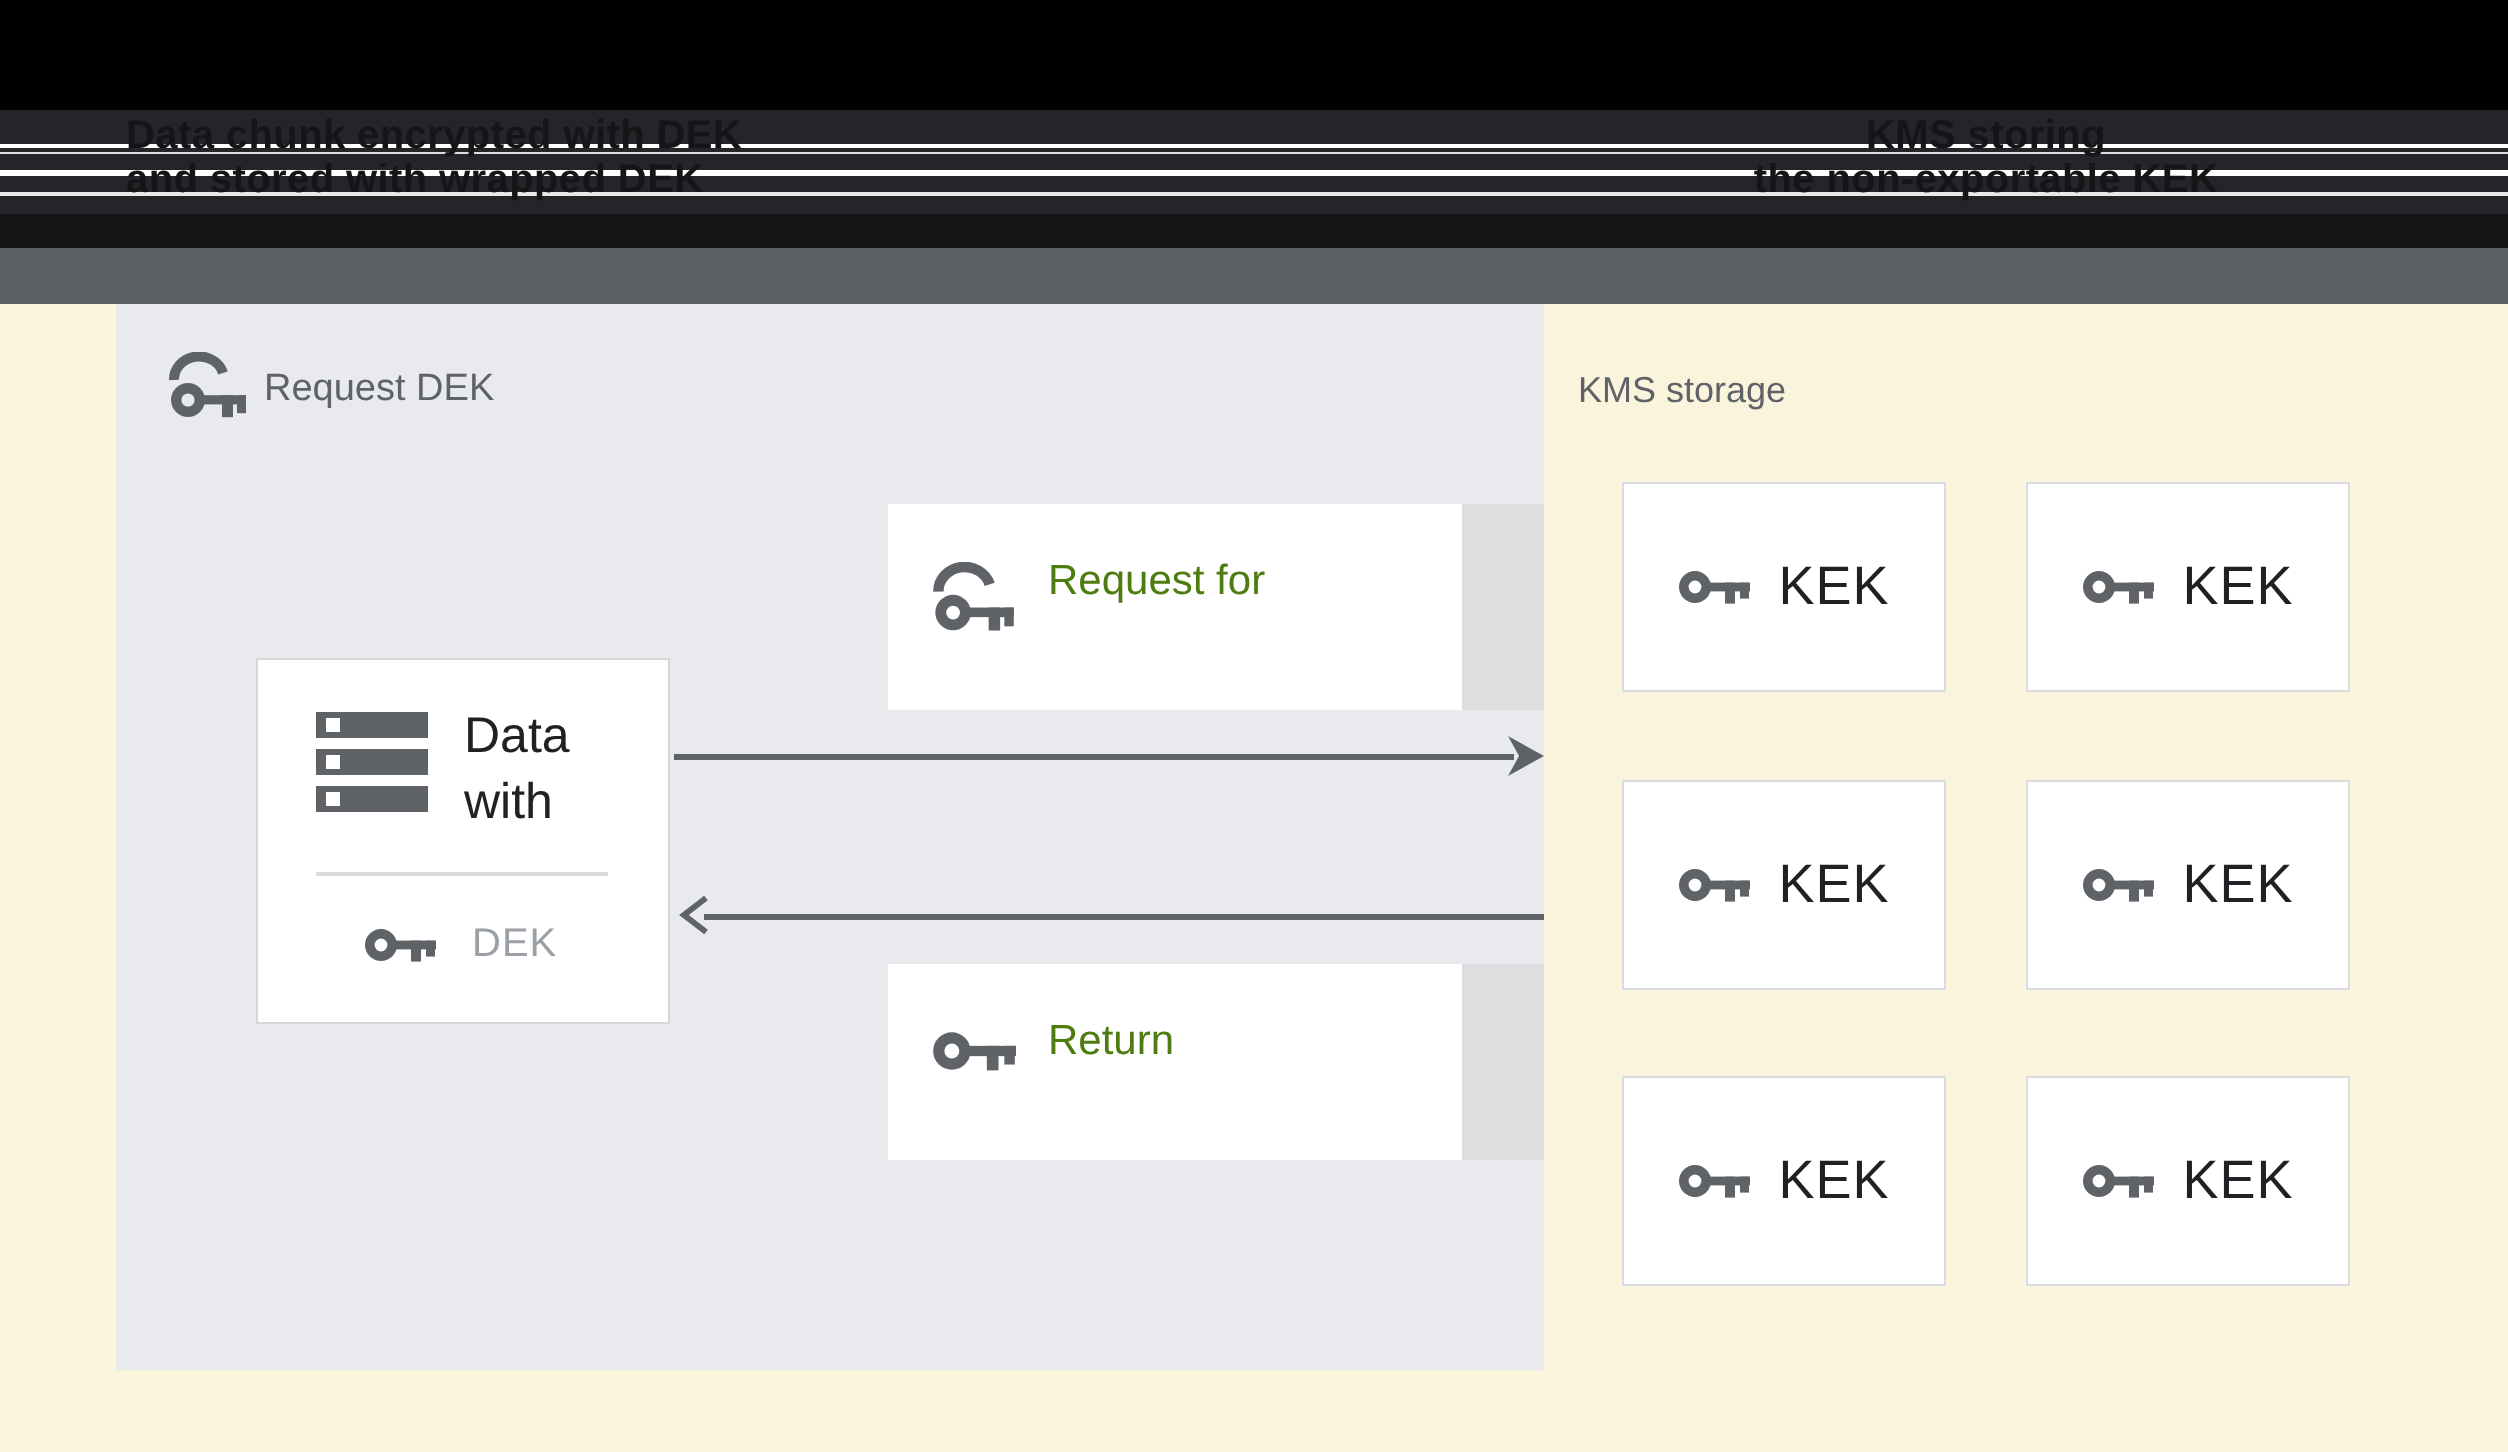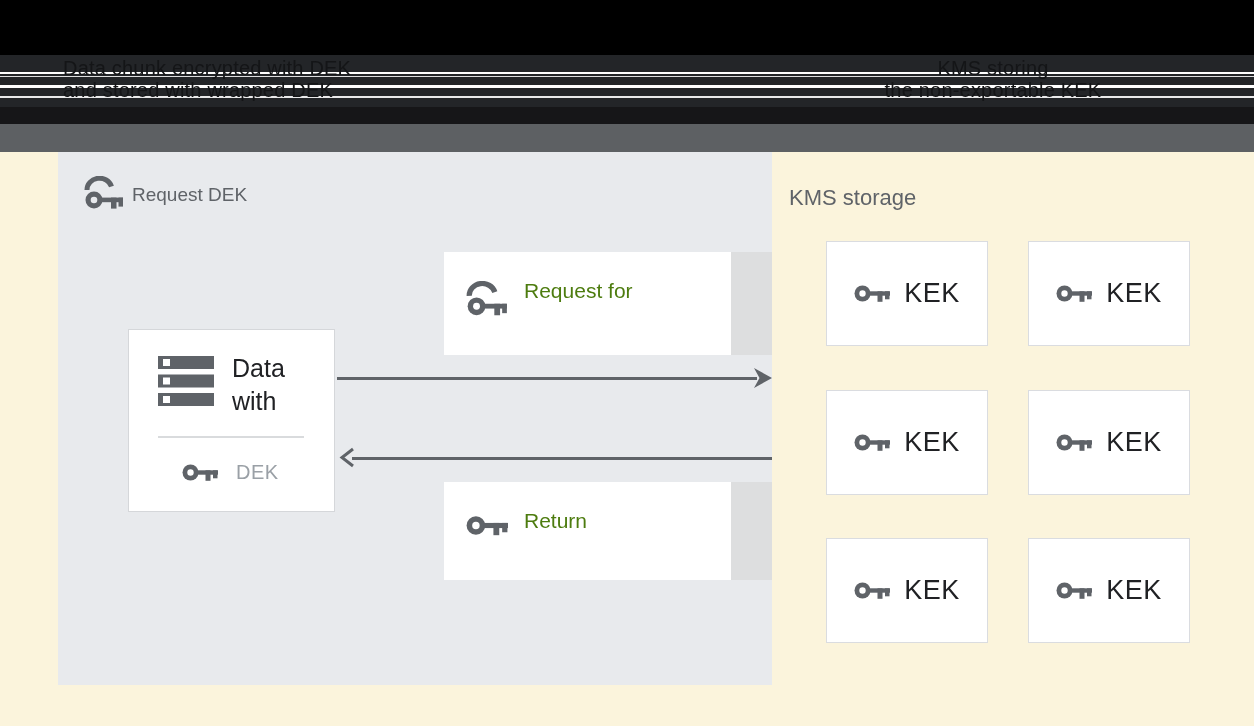--- a/index.html
+++ b/index.html
@@ -16,30 +16,30 @@
   .band-dark{left:0;top:55px;width:1254px;height:69px;background:#232528;}
   .band-darker{left:0;top:107px;width:1254px;height:17px;background:#161618;}
   .toolbar{left:0;top:124px;width:1254px;height:28px;background:#5D6063;}
   .hairline{left:0;width:1254px;background:#fff;}
   .hl1{top:71.5px;height:2.5px;}
   .hl2{top:75.5px;height:1.5px;opacity:.85;}
   .hl3{top:85px;height:2.5px;}
   .hl4{top:95.5px;height:2px;opacity:.9;}
 
   .caption{
-    color:#141517;font-size:20px;font-weight:400;line-height:22px;
+    color:#141517;font-size:20px;font-weight:700;line-height:22px;
     letter-spacing:.2px;white-space:nowrap;
   }
   .caption-left{left:63px;top:57px;text-align:left;}
   .caption-right{left:868px;top:57px;width:250px;text-align:center;}
 
   
   .panel{left:58px;top:152px;width:714px;height:533px;background:#E8EAED;}
   .panel-title{left:132px;top:184px;font-size:19px;color:#5F6368;}
-  .kms-title{left:789px;top:185px;font-size:22px;color:#5F6368;}
+  .kms-title{left:789px;top:185px;font-size:18px;color:#5F6368;}
 
   .white-box{background:#FFFFFF;}
   .side-strip{background:#DDDEDF;}
 
   .req-box{left:444px;top:252px;width:287px;height:103px;}
   .req-strip{left:731px;top:252px;width:41px;height:103px;}
   .req-text{left:524px;top:276px;}
   .ret-box{left:444px;top:482px;width:287px;height:98px;}
   .ret-strip{left:731px;top:482px;width:41px;height:98px;}
   .ret-text{left:524px;top:506px;}
@@ -49,21 +49,21 @@
   .chunk-text{left:232px;top:352px;font-size:25px;line-height:33px;color:#202124;}
   .chunk-divider{left:158px;top:436px;width:146px;height:2px;background:#D9DBDD;}
   .dek-label{left:236px;top:461px;font-size:20px;color:#9AA0A6;letter-spacing:.5px;}
 
   .arrow-line{background:#5F6368;height:3px;}
   .arrow-right-line{left:337px;top:376.5px;width:420px;}
   .arrow-left-line{left:352px;top:456.5px;width:420px;}
 
   .kek-box{
     width:162px;height:105px;background:#fff;border:1.5px solid #DADCE0;box-sizing:border-box;
-    display:flex;align-items:center;justify-content:center;gap:14px;margin-left:15px;
+    display:flex;align-items:center;justify-content:center;gap:14px;
   }
   .kek-label{font-size:27px;color:#202124;letter-spacing:.5px;}
   .c1{left:811px;} .c2{left:1013px;}
   .r1{top:241px;} .r2{top:390px;} .r3{top:538px;}
 
   svg{display:block;}
 </style>
 </head>
 <body>
 

